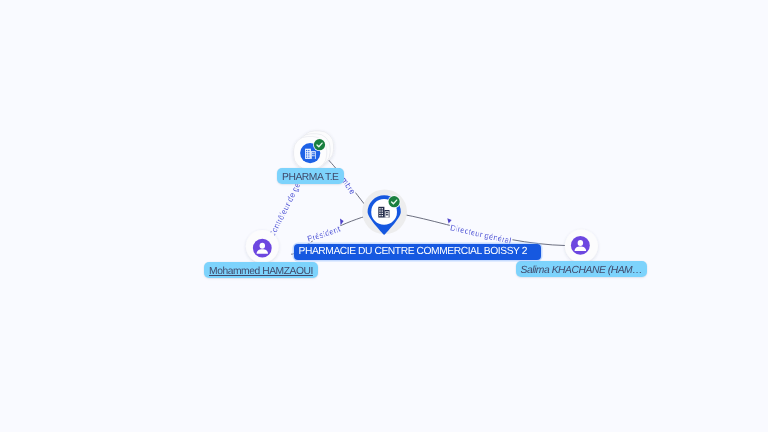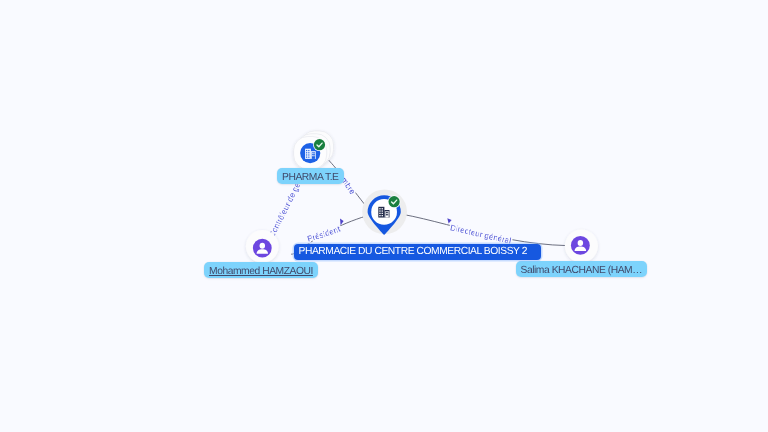--- a/index.html
+++ b/index.html
@@ -147,16 +147,16 @@
       <circle cx="580.35" cy="245.4" r="9.45" fill="#6d47e0"></circle>
       <g fill="#fff">
         <ellipse cx="580.35" cy="243.0" rx="2.75" ry="2.95"></ellipse>
         <path d="M 574.6 251.1 C 574.6 247.9 577.1 246.5 580.35 246.5 C 583.6 246.5 586.1 247.9 586.1 251.1 Z"></path>
       </g>
     </g>
   </svg>
 
   <div class="nodelabel" style="left:277px;top:168px;">PHARMA T.E</div>
   <div class="nodelabel" style="left:204px;top:262px;text-decoration:underline;">Mohammed HAMZAOUI</div>
-  <div class="nodelabel" style="left:515.5px;top:260.5px;">Salima KHACHANE (HAM…</div>
+  <div class="nodelabel" style="left:515.5px;top:260.5px;font-style:italic;">Salima KHACHANE (HAM…</div>
   <div class="sel-label" style="left:261px;top:244px;margin-left:33px;">PHARMACIE DU CENTRE COMMERCIAL BOISSY 2</div>
 
 </div>
 
 </body></html>

